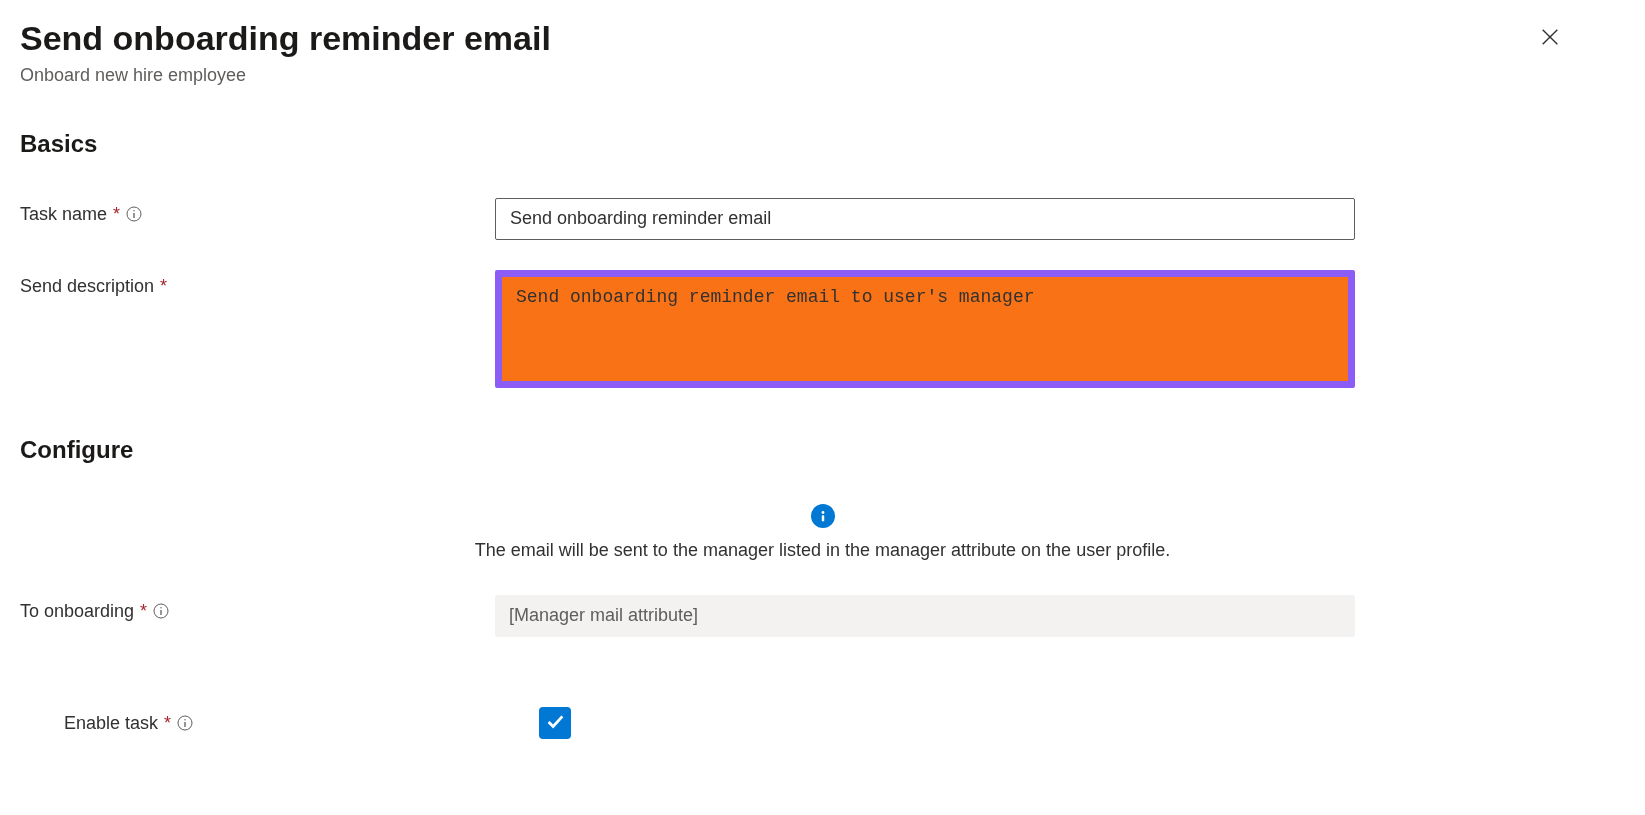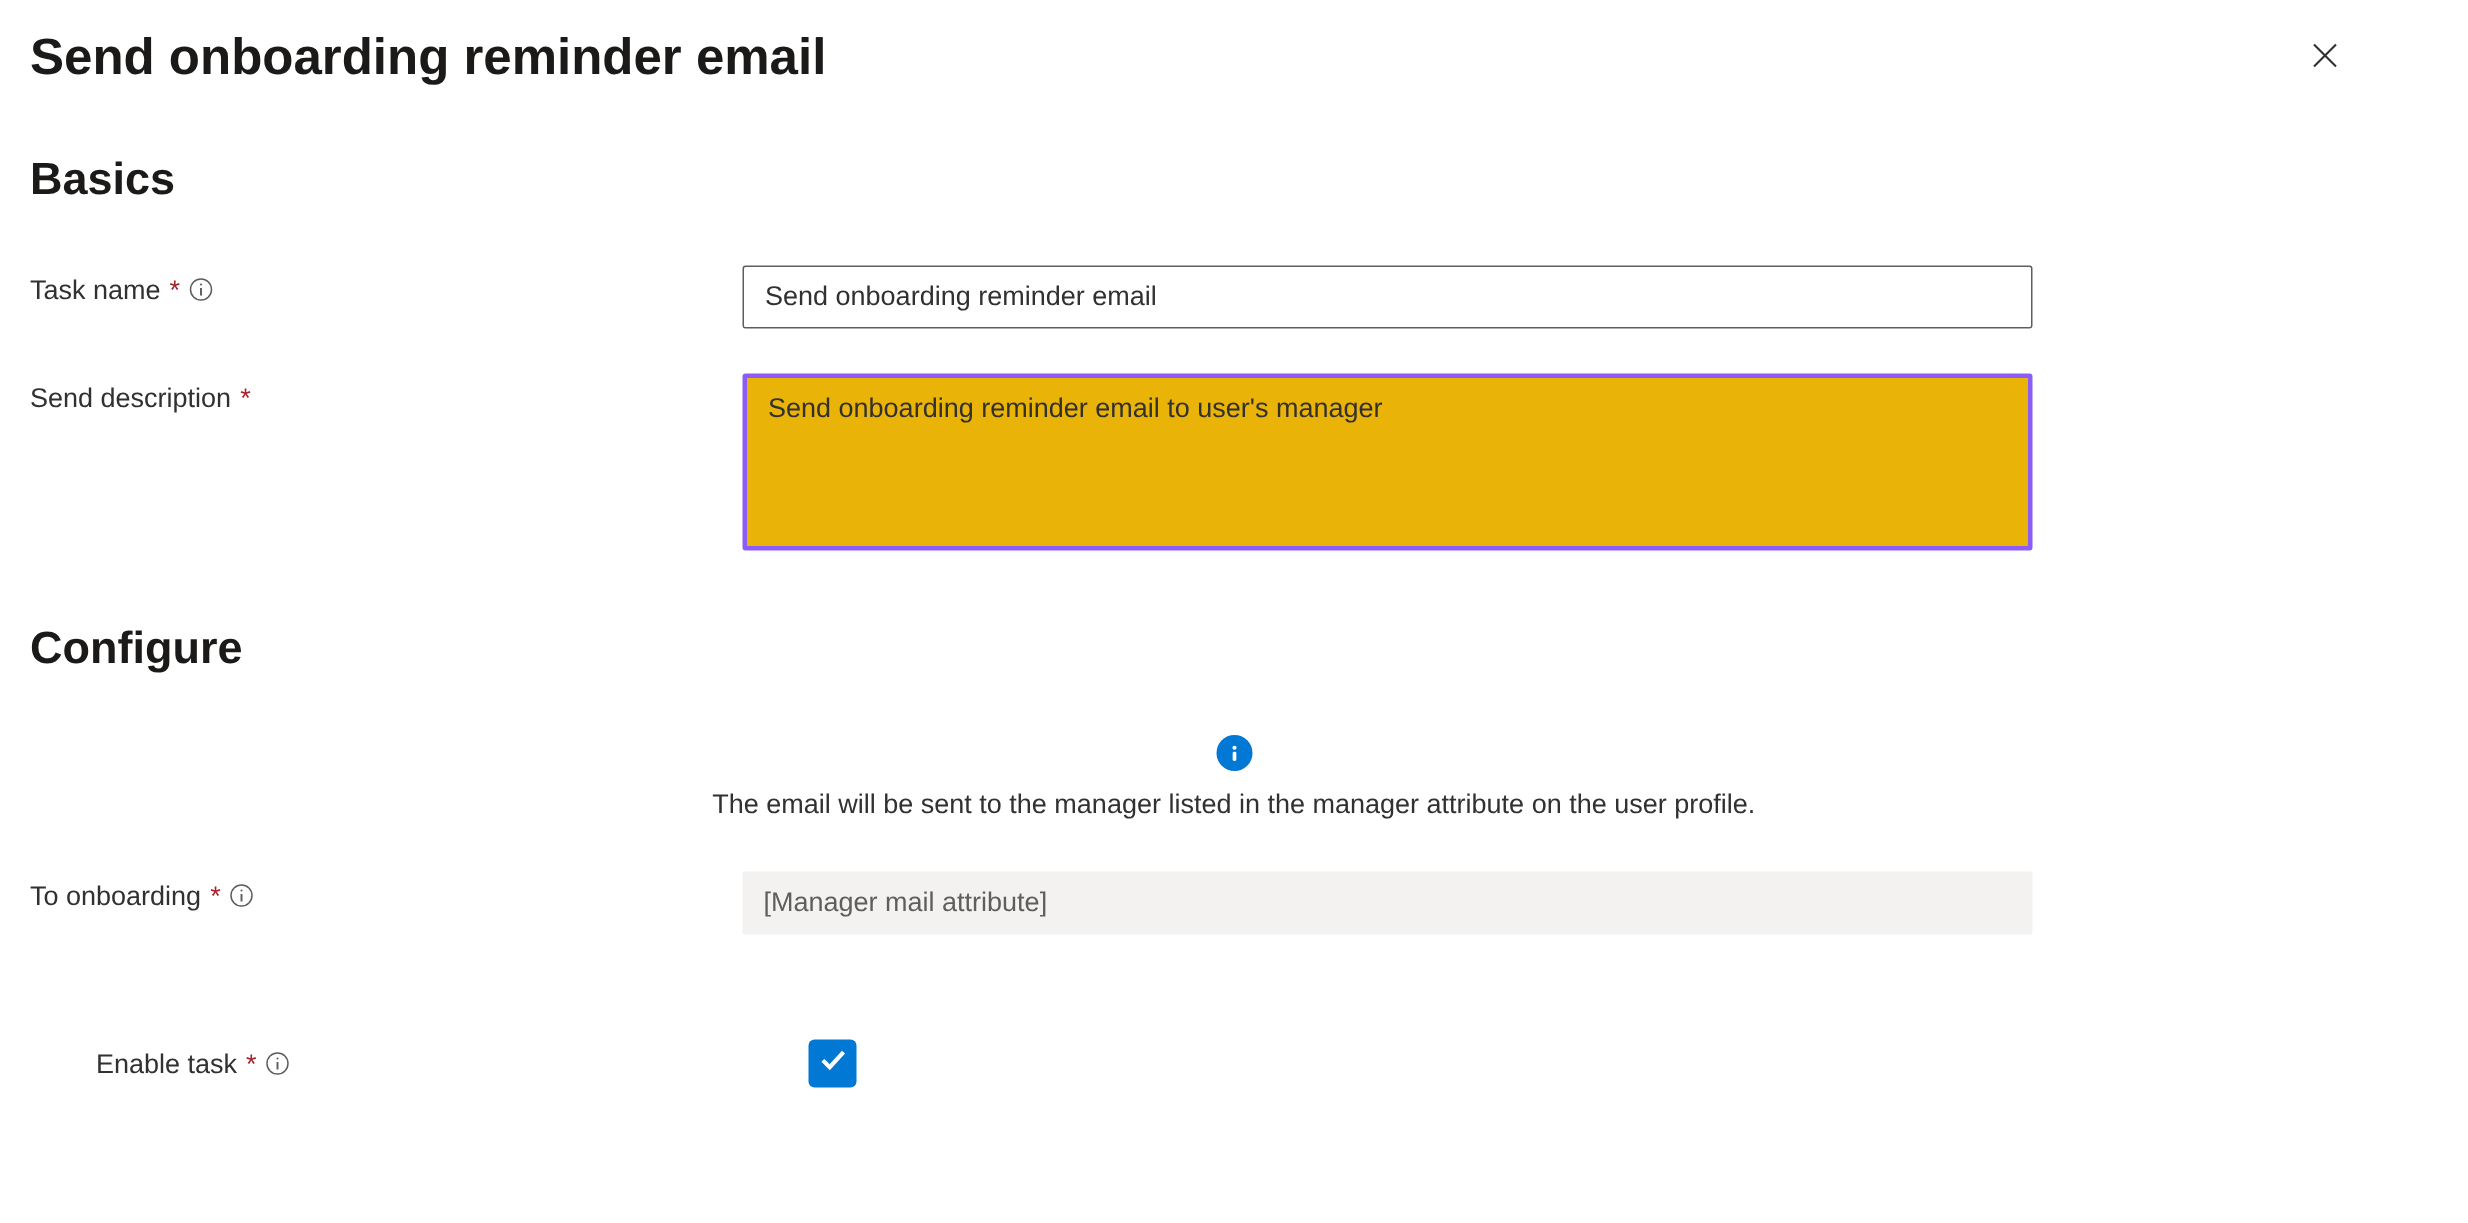--- a/index.html
+++ b/index.html
@@ -41,21 +41,21 @@
     padding: 4px;
     color: #323130;
     margin-top: 4px;
     margin-right: 60px;
   }
   .close-btn svg {
     width: 22px;
     height: 22px;
   }
   .section-heading {
-    font-size: 30px;
+    font-size: 24px;
     font-weight: 600;
     color: #1b1a19;
     margin-top: 44px;
     margin-bottom: 40px;
   }
   .form-row {
     display: flex;
     align-items: flex-start;
     margin-bottom: 30px;
     margin-top: 19px;
@@ -93,27 +93,27 @@
     border-radius: 2px;
     padding: 0 14px;
     font-size: 18px;
     font-family: inherit;
     color: #323130;
     background: #ffffff;
   }
   .textarea-input {
     width: 100%;
     height: 118px;
-    border: 3px solid #8b5cf6;
+    border: 7px solid #8b5cf6;
     border-radius: 2px;
     padding: 10px 14px;
     font-size: 18px;
-    font-family: Liberation Sans, sans-serif;
-    color: #323130;
-    background: #eab308;
+    font-family: Liberation Mono, monospace;
+    color: #323130;
+    background: #f97316;
     resize: none;
   }
   .info-row {
     display: flex;
     align-items: center;
     gap: 12px;
     margin-bottom: 34px;
     margin-top: 12px;
     flex-direction: column;
   }
@@ -174,20 +174,21 @@
     margin-top: 70px;
     margin-left: 44px;
   }
 </style>
 </head>
 <body>
 
 <div class="header">
   <div class="header-text">
     <h1 class="page-title">Send onboarding reminder email</h1>
+    <div class="page-subtitle">Onboard new hire employee</div>
   </div>
   <button class="close-btn">
     <span>
       <svg viewBox="0 0 24 24" fill="none" stroke="currentColor" stroke-width="1.5">
         <line x1="4" y1="4" x2="20" y2="20"></line>
         <line x1="20" y1="4" x2="4" y2="20"></line>
       </svg>
     </span>
   </button>
 </div>

